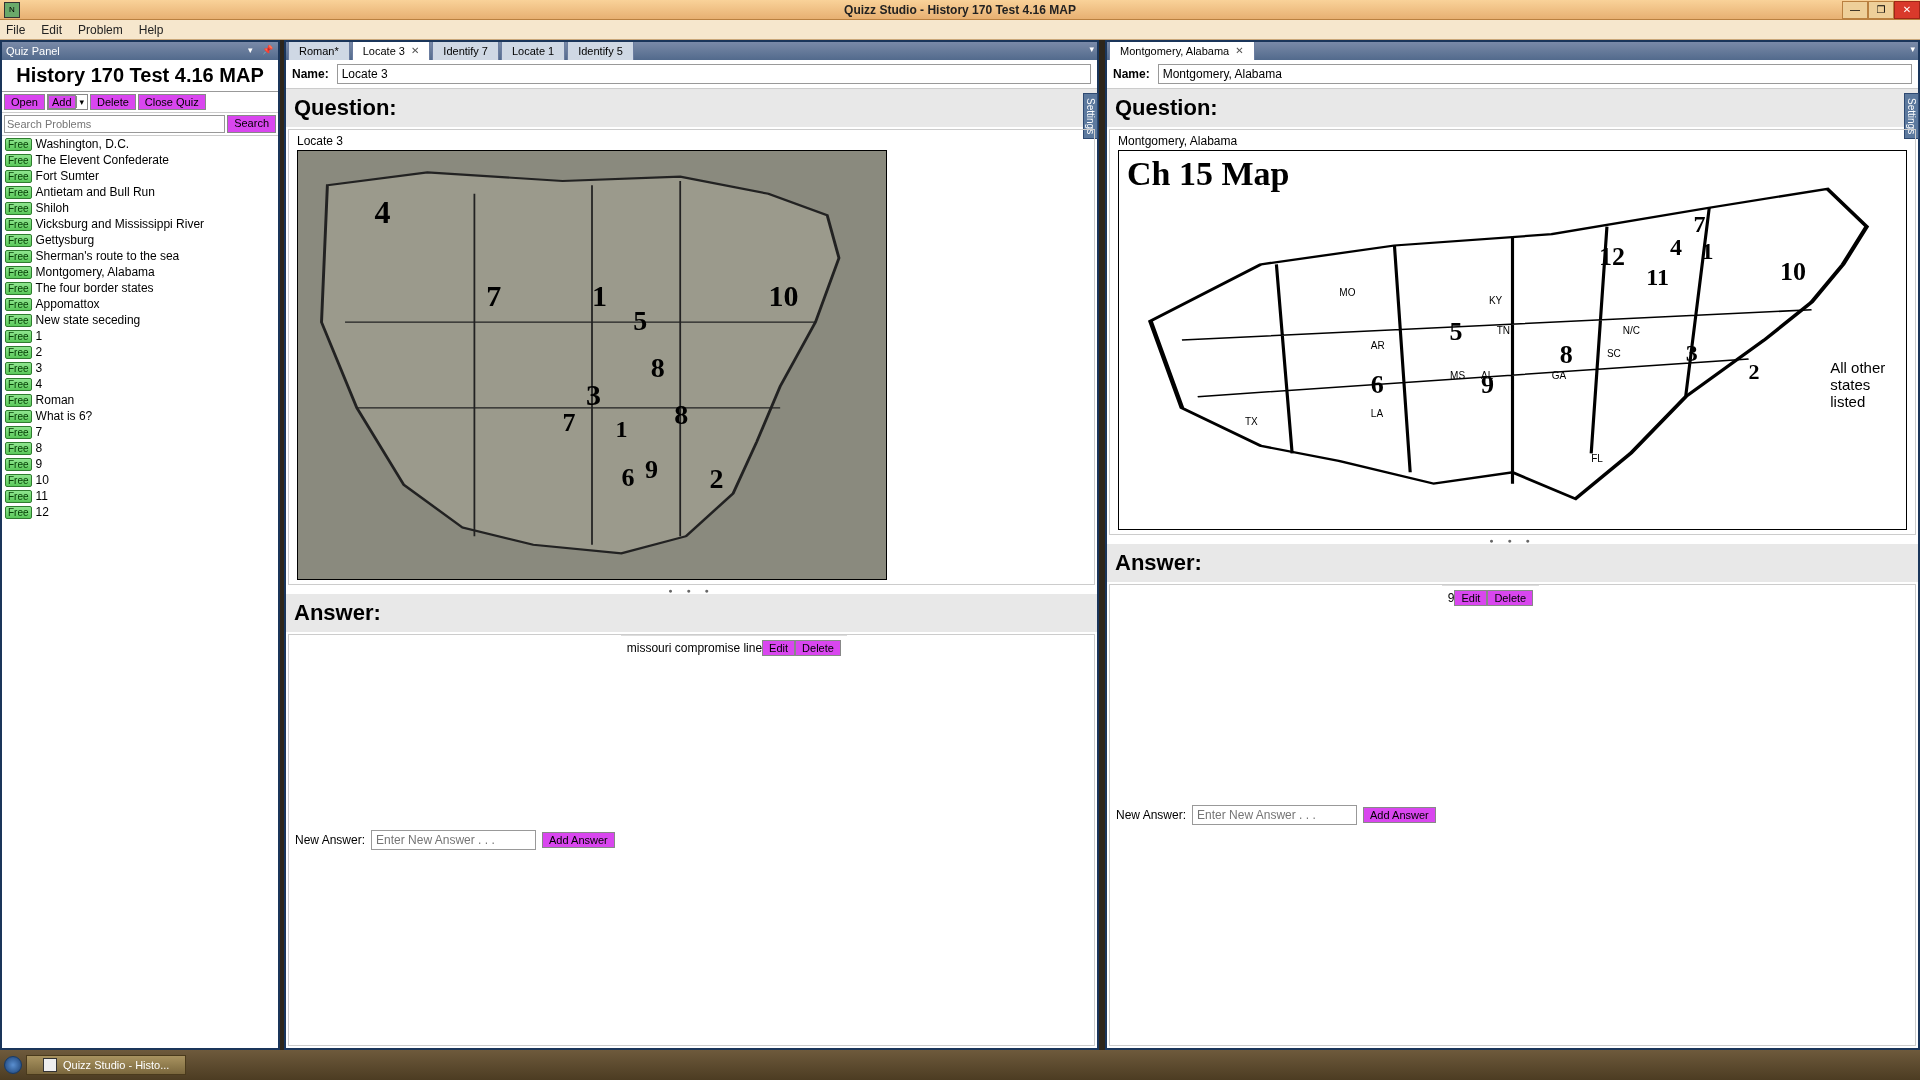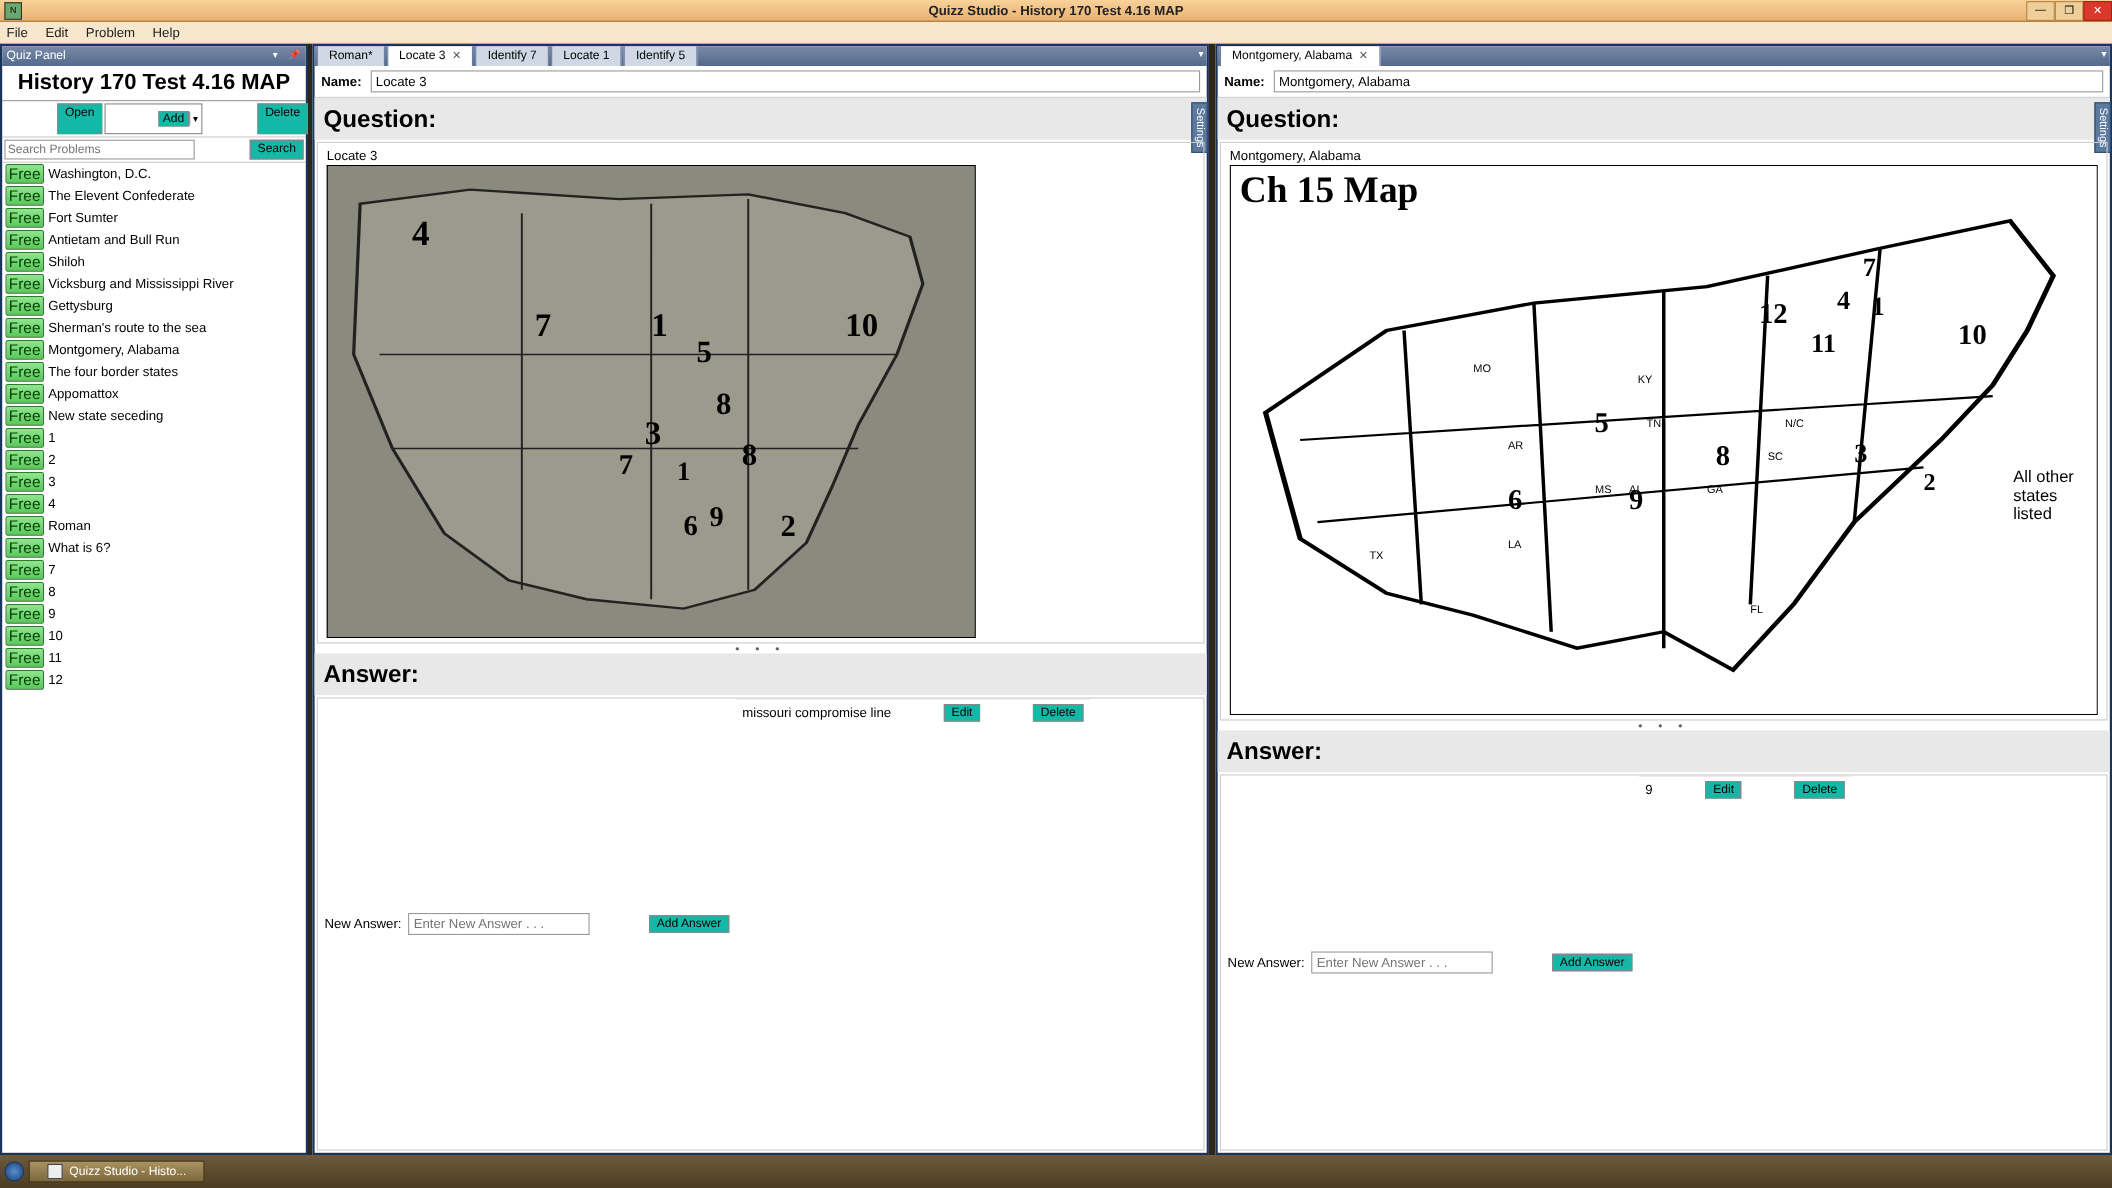--- a/index.html
+++ b/index.html
@@ -71,40 +71,40 @@
 .panel-header .controls { display: flex; gap: 2px; }
 .panel-header .hdr-icon { width: 12px; height: 12px; font-size: 9px; cursor: pointer; }
 .quiz-title {
   font-size: 20px; font-weight: bold; text-align: center; padding: 4px 0;
   border-bottom: 1px solid #999;
 }
 .quiz-toolbar {
   display: flex; gap: 2px; padding: 2px; border-bottom: 1px solid #ccc;
 }
 .btn {
-  background: #14b8a6; border: 1px solid #888; padding: 1px 6px;
-  font-size: 11px; cursor: pointer; margin-left: 48px;
+  background: #d946ef; border: 1px solid #888; padding: 1px 6px;
+  font-size: 11px; cursor: pointer;
 }
 .btn.small { padding: 0 3px; }
 .dd-btn { display: flex; align-items: center; border: 1px solid #888; }
 .dd-btn .dd-arrow {
   border-left: 1px solid #888; padding: 1px 3px; font-size: 9px; cursor: pointer;
 }
 .search-row { display: flex; padding: 2px; gap: 2px; border-bottom: 1px solid #ccc; }
 .search-row input {
   flex: 1; border: 1px solid #999; font-size: 11px; padding: 2px;
 }
 .problem-list { flex: 1; overflow: auto; }
 .prob-item {
   display: flex; align-items: center; gap: 4px; padding: 1px 3px;
   font-size: 12px; cursor: pointer;
 }
 .badge-free {
   background: linear-gradient(#8fe58f, #5ac85a);
-  border: 1px solid #2e7d2e; color: #064006; font-size: 14px;
+  border: 1px solid #2e7d2e; color: #064006; font-size: 10px;
   padding: 0 2px; border-radius: 2px;
 }
 .split {
   flex: 1; display: flex; min-width: 0; min-height: 0;
 }
 .editor {
   display: flex; flex-direction: column;
   background: #fff; border: 2px solid #1a355a; margin-left: 4px;
   min-height: 0; min-width: 0;
 }
@@ -417,21 +417,21 @@
       </div>
       <div class="name-row">
         <span class="lbl">Name:</span>
         <input type="text" value="Montgomery, Alabama" style="">
       </div>
       <div class="question-wrap">
         <div class="vertical-tab right-vert-settings" style="top:4px;">Settings</div>
         <div class="section-title">Question:</div>
         <div class="question-body">
           <div class="q-label">Montgomery, Alabama</div>
-          <div class="map-box" style="width:100%;height:500px;background:#fff;">
+          <div class="map-box" style="width:100%;height:380px;background:#fff;">
             <div style="position:absolute;left:8px;top:4px;font-family:Georgia,serif;font-size:34px;font-weight:bold;">Ch 15 Map</div>
             <svg viewBox="0 0 100 100" width="100%" height="100%" preserveAspectRatio="none">
               <rect x="0" y="0" width="100" height="100" fill="#fff"></rect>
               <path d="M4,45 L18,30 L35,25 L55,22 L75,15 L90,10 L95,20 L92,30 L88,40 L82,50 L72,65 L65,80 L58,92 L50,85 L40,88 L28,82 L18,78 L8,68 Z" fill="none" stroke="#000" stroke-width="0.6"></path>
               <path d="M20,30 L22,80 M35,25 L37,85 M50,23 L50,88 M62,20 L60,80 M75,15 L72,65 M8,50 L88,42 M10,65 L80,55" stroke="#000" stroke-width="0.4" fill="none"></path>
             </svg>
             <div id="right-state-labels">
                 <span style="position: absolute; left: 28%; top: 36%; font-size: 10px;">MO</span>
                 <span style="position: absolute; left: 47%; top: 38%; font-size: 10px;">KY</span>
                 <span style="position: absolute; left: 32%; top: 50%; font-size: 10px;">AR</span>

